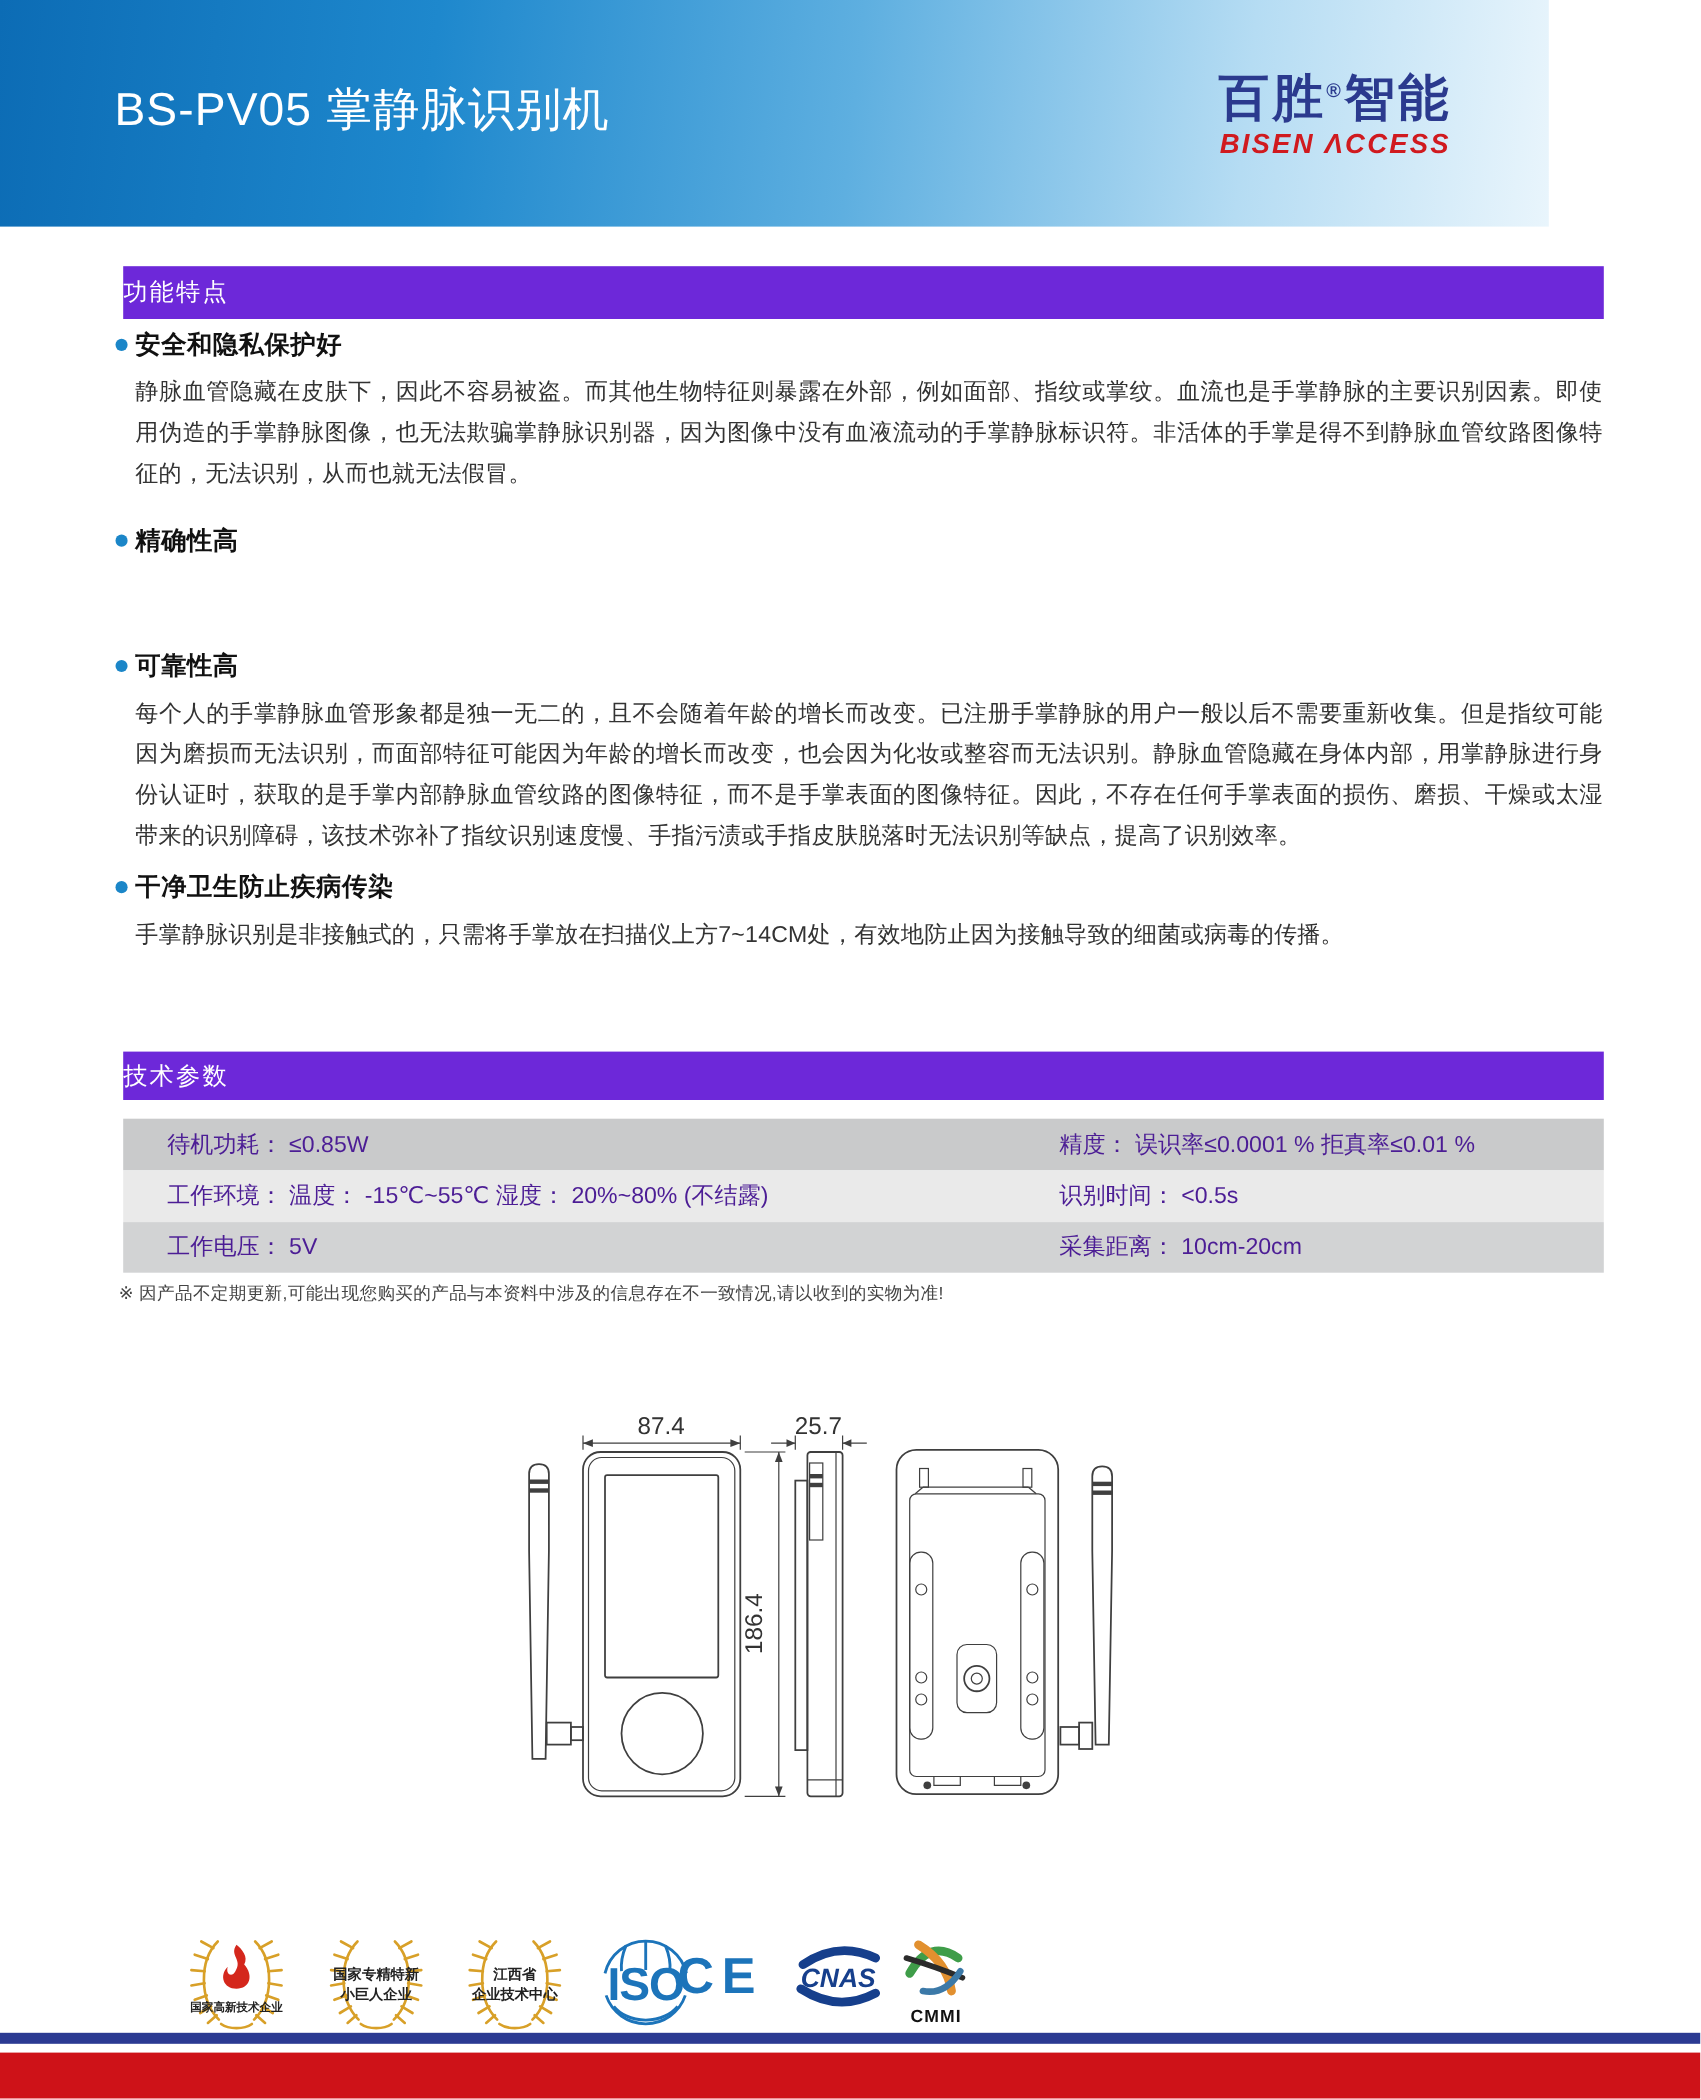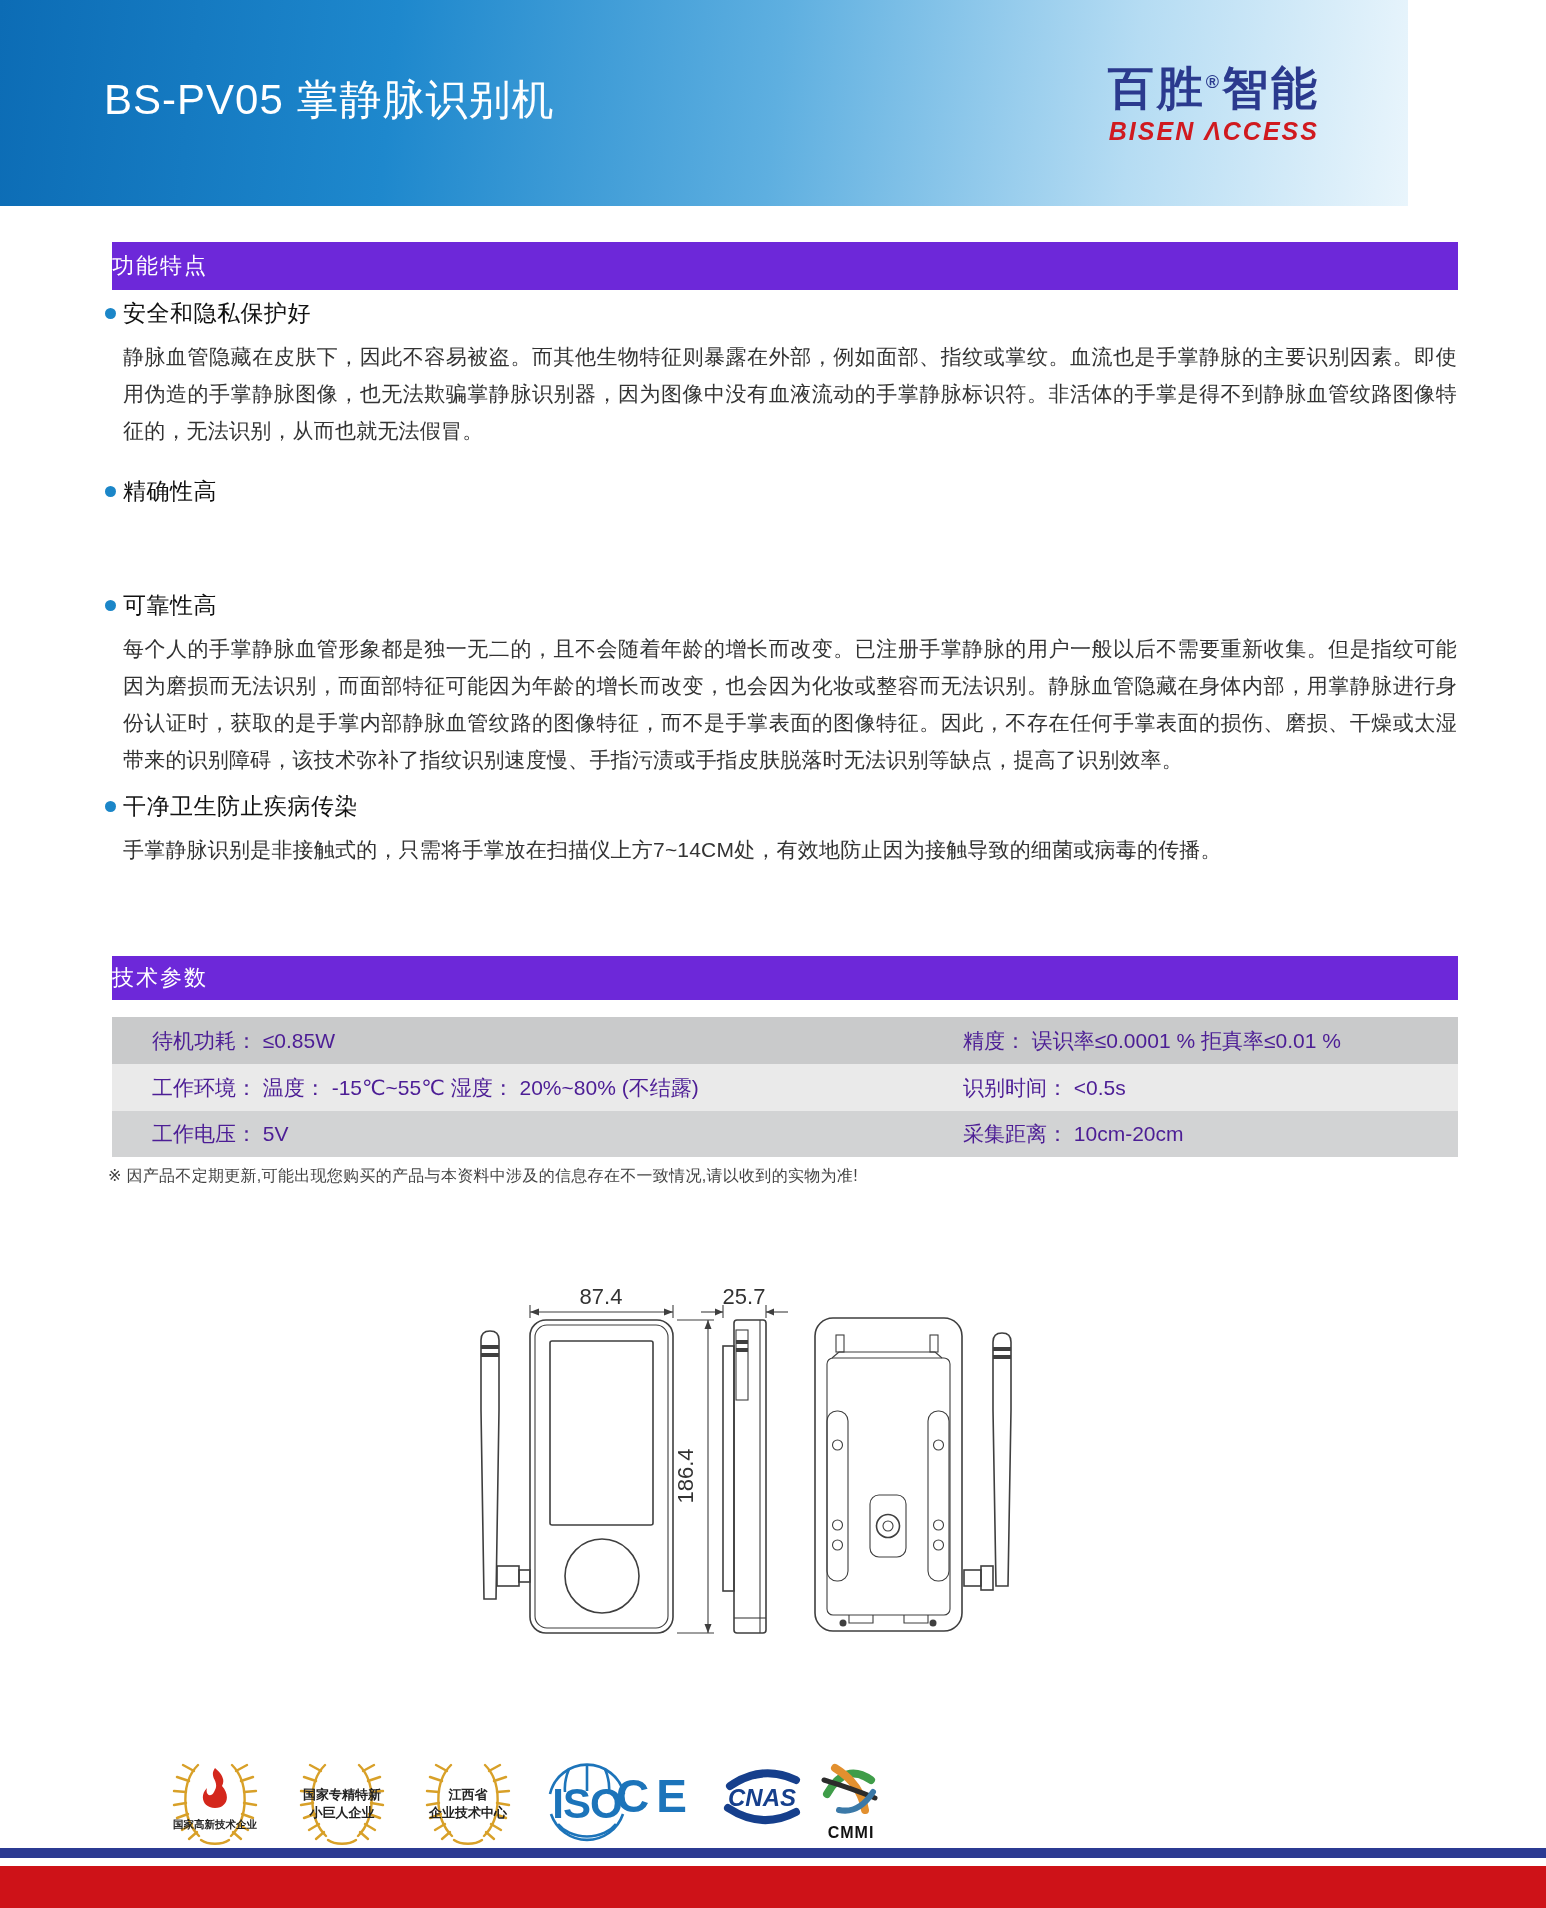--- a/index.html
+++ b/index.html
@@ -15,21 +15,21 @@
   .brand-cn .reg{font-size:18px;vertical-align:super;}
   .brand-en{color:#d01a1f;font-size:25px;font-weight:800;font-style:italic;
             letter-spacing:2px;line-height:30px;margin-top:2px;}
   
   .section-bar{position:absolute;left:112px;width:1346px;background:#6d28d9;color:#fff;
                display:flex;align-items:center;box-sizing:border-box;
                font-size:22px;letter-spacing:2px;}
   
   .feature{position:absolute;left:105px;width:1352px;}
   .feature .dot{position:absolute;left:0;top:8px;width:11px;height:11px;border-radius:50%;background:#1b86c8;}
-  .feature h3{margin:0 0 0 18px;font-size:23px;font-weight:normal;color:#111;line-height:27px;letter-spacing:.5px;}
+  .feature h3{margin:0 0 0 18px;font-size:23px;font-weight:bold;color:#111;line-height:27px;letter-spacing:.5px;}
   .feature p{margin:11px 0 0 18px;font-size:21px;line-height:37px;color:#333;text-align:justify;letter-spacing:.2px;}
   
   .spec-row{position:absolute;left:112px;width:1346px;}
   .spec-row span{position:absolute;top:0;font-size:21px;color:#4c1d95;white-space:nowrap;}
   .spec-row .cell-l{left:40px;}
   .spec-row .cell-r{left:851px;}
   .note{position:absolute;left:108px;top:1166px;margin:0;font-size:16px;color:#444;letter-spacing:.3px;}
   
   .drawing{position:absolute;left:440px;top:1278px;}
   .drawing .ln{stroke:#3f3f3f;stroke-width:1.6;fill:none;}

